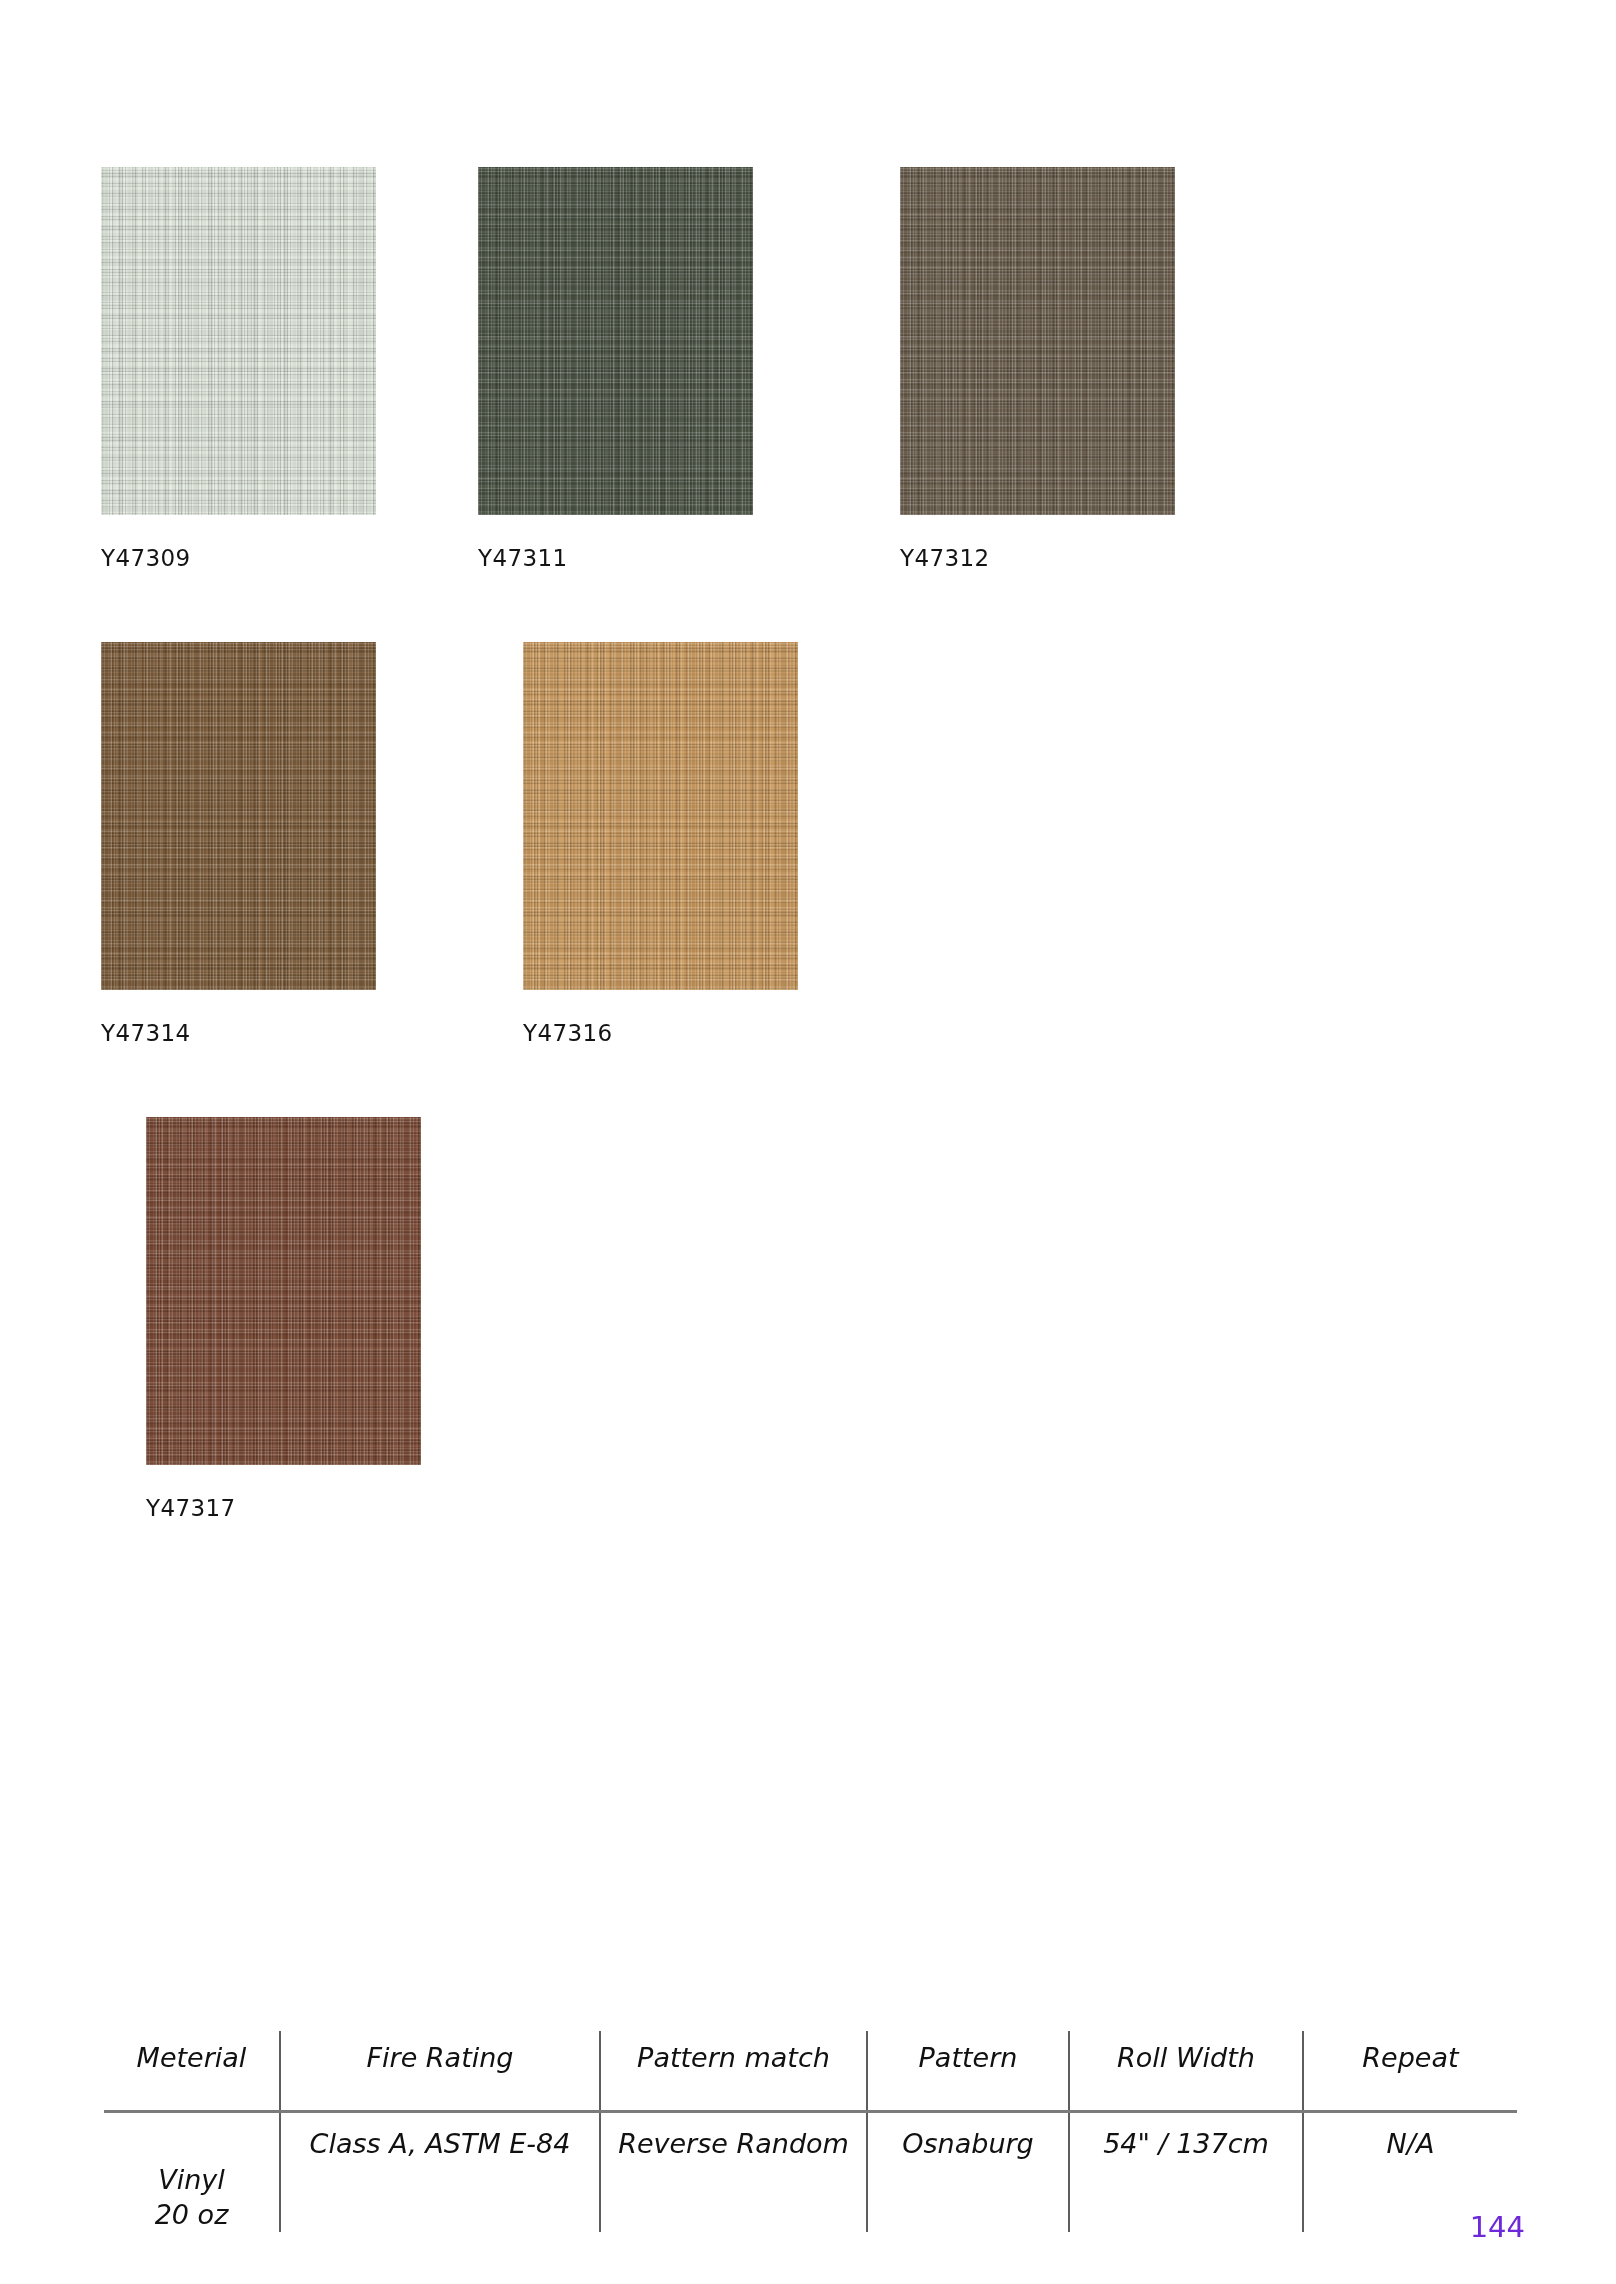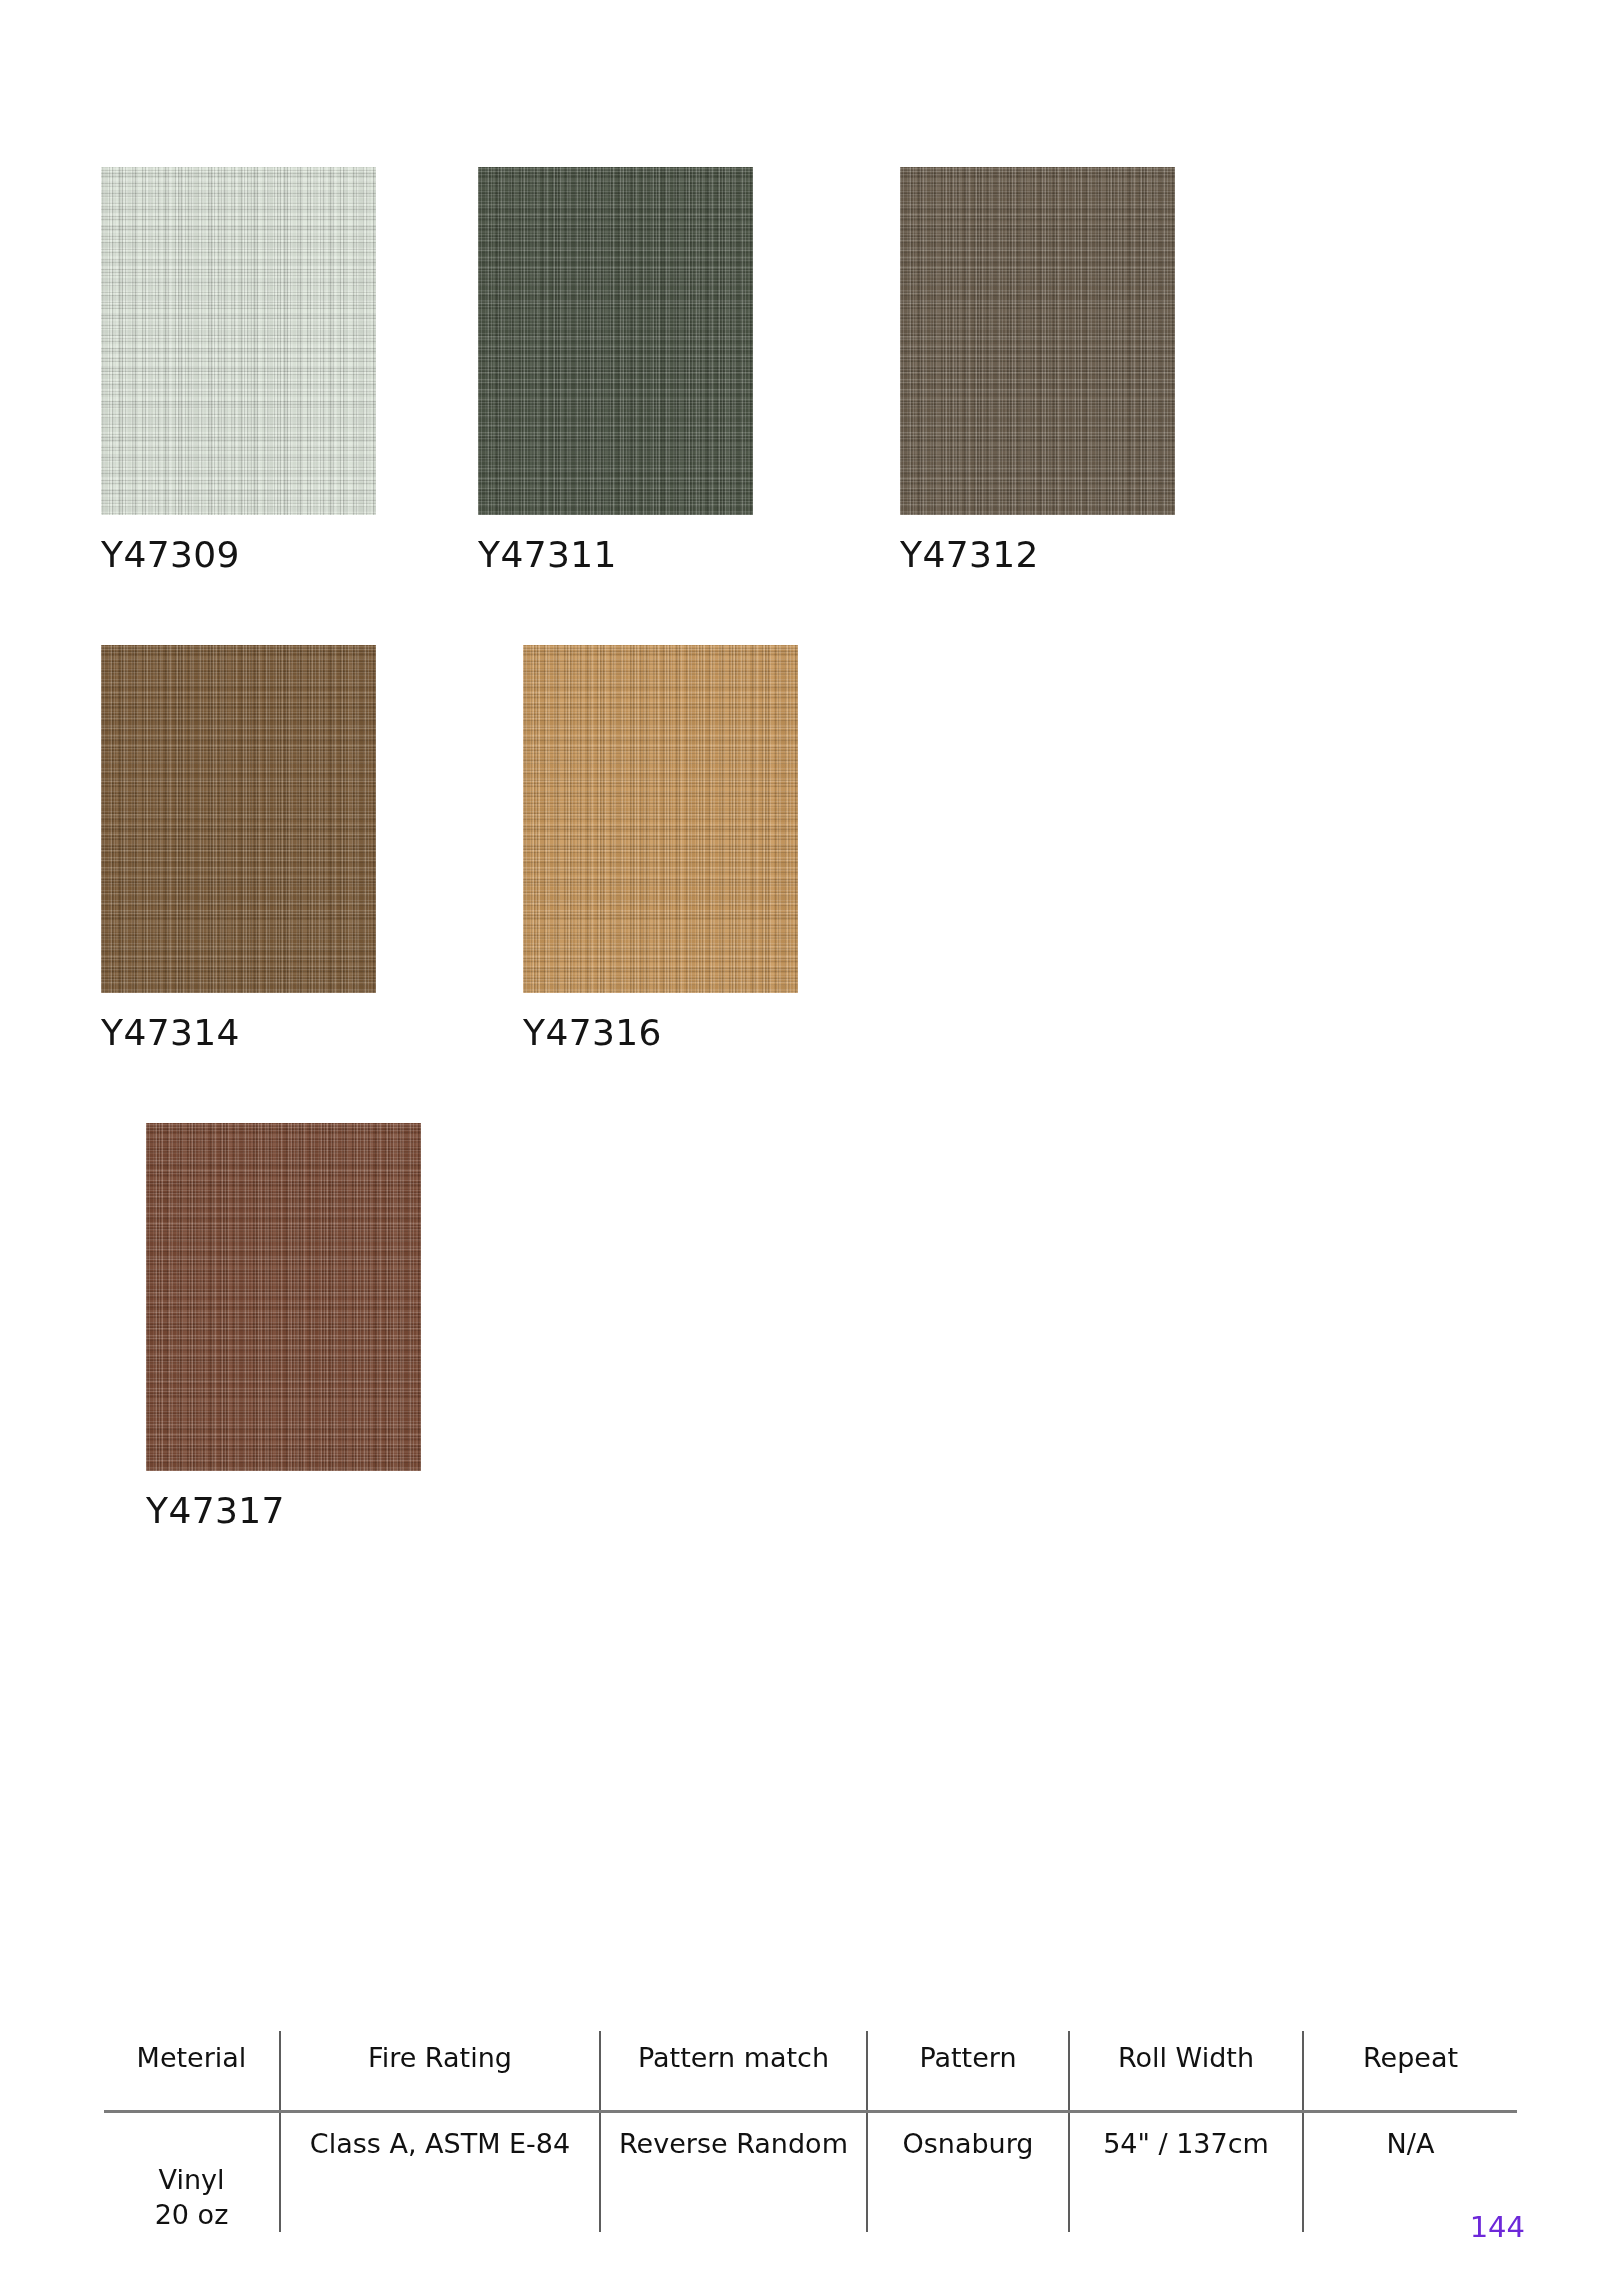--- a/index.html
+++ b/index.html
@@ -94,34 +94,35 @@
         rgba(0,0,0,0.045) 2.6px,
         rgba(0,0,0,0.045) 8.5px,
         rgba(255,255,255,0.04) 8.5px,
         rgba(255,255,255,0.04) 12.4px,
         rgba(0,0,0,0.028) 12.4px,
         rgba(0,0,0,0.028) 17.6px);
     pointer-events: none;
   }
 
   .swatch-label {
-    margin-top: 22px;
-    font-size: 36px;
+    margin-top: 32px;
+    font-size: 23px;
     line-height: 1.0;
     letter-spacing: 0.4px;
     color: #141414;
     white-space: nowrap;
   }
 
   
   .spec-table {
     position: absolute;
     left: 104px;
     top: 2031px;
     width: 1413px;
+    font-style: italic;
   }
   .spec-table table {
     width: 100%;
     border-collapse: collapse;
     table-layout: fixed;
   }
   .spec-table th,
   .spec-table td {
     text-align: center;
     vertical-align: top;

